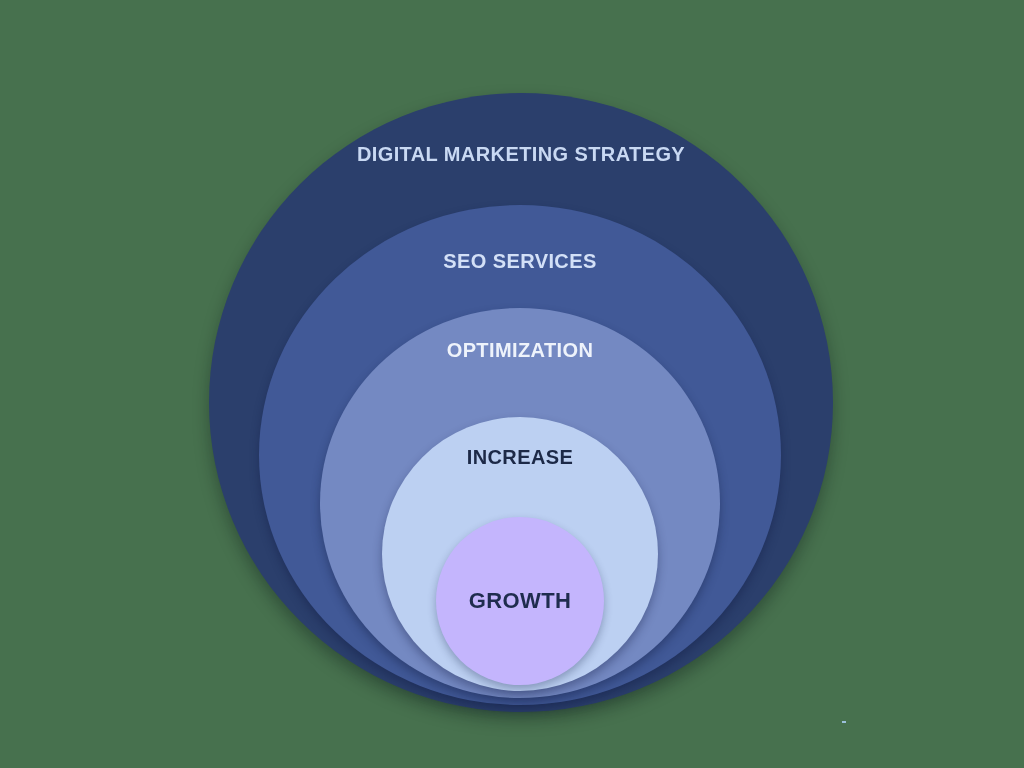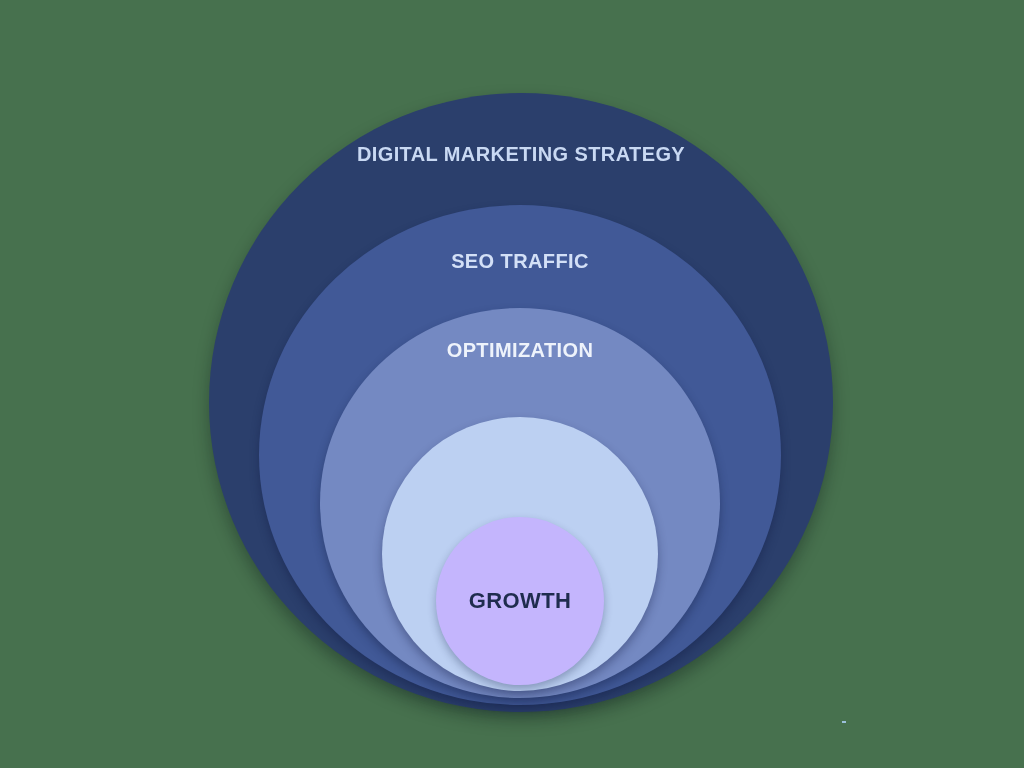--- a/index.html
+++ b/index.html
@@ -57,32 +57,33 @@
 <div class="stage" style="background-color: rgb(71, 113, 78);">
 
   <div class="circle c1" style="background-color: rgb(43, 63, 108);">
     <div class="label l1" style="color: rgb(201, 217, 243);">
       <span>DIGITAL MARKETING STRATEGY</span>
     </div>
   </div>
 
   <div class="circle c2" style="background-color: rgb(65, 89, 151);">
     <div class="label l2" style="color: rgb(211, 224, 247);">
-      <span>SEO TRAFFIC</span>
+      <span>SEO SERVICES</span>
     </div>
   </div>
 
   <div class="circle c3" style="background-color: rgb(116, 137, 194);">
     <div class="label l3" style="color: rgb(238, 243, 251);">
       <span>OPTIMIZATION</span>
     </div>
   </div>
 
   <div class="circle c4" style="background-color: rgb(188, 208, 242);">
     <div class="label l4" style="color: rgb(28, 41, 71);">
+      <span>INCREASE</span>
     </div>
   </div>
 
   <div class="circle c5" style="background-color: #c4b5fd;">
     <div class="label l5" style="color: rgb(31, 44, 78);">
       <span>GROWTH</span>
     </div>
   </div>
 
   <div class="artifact-dot"></div>

